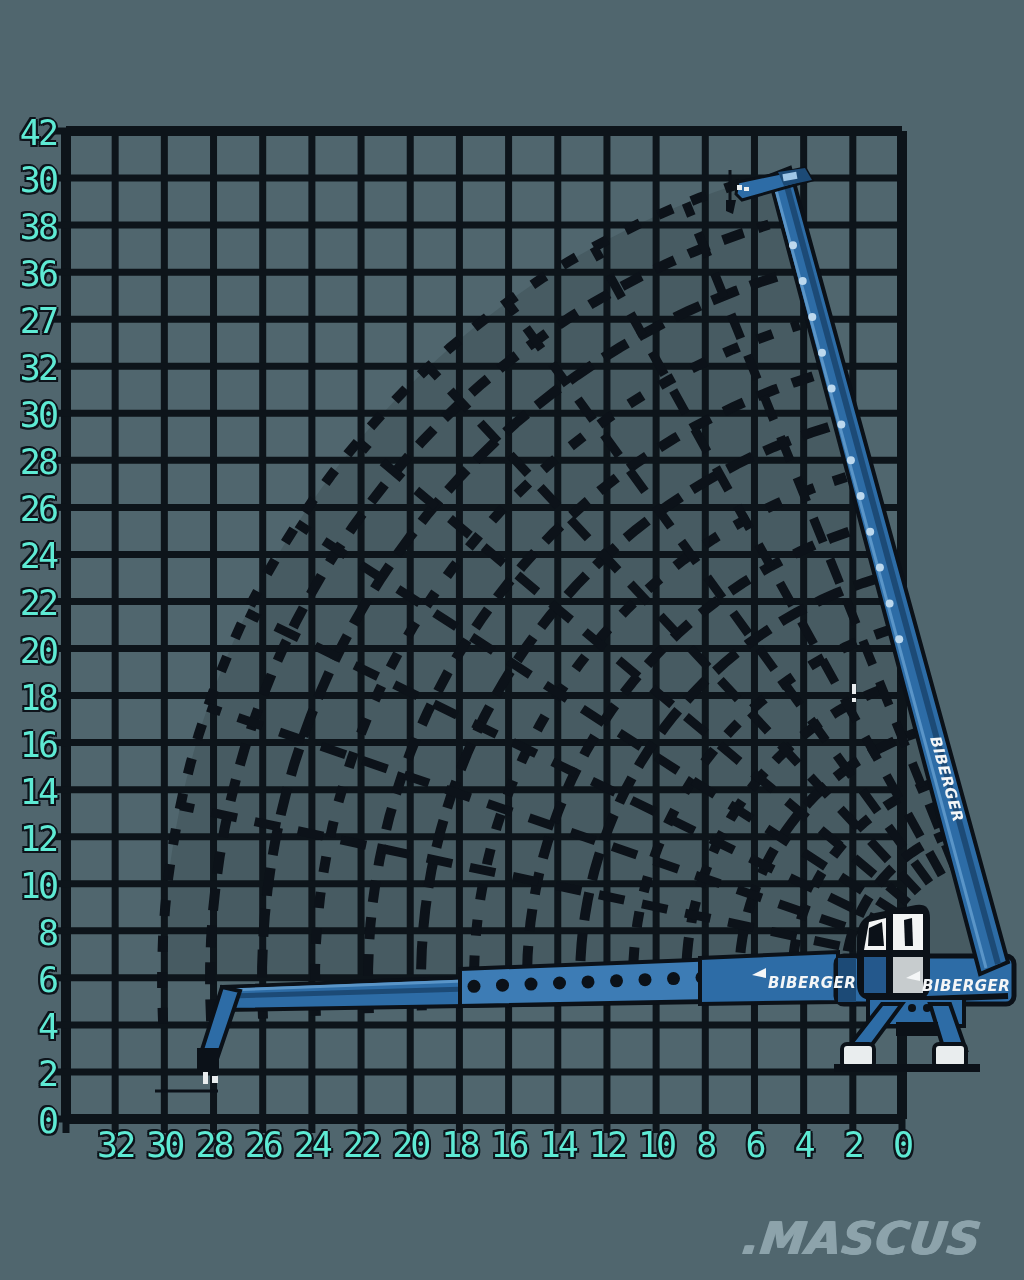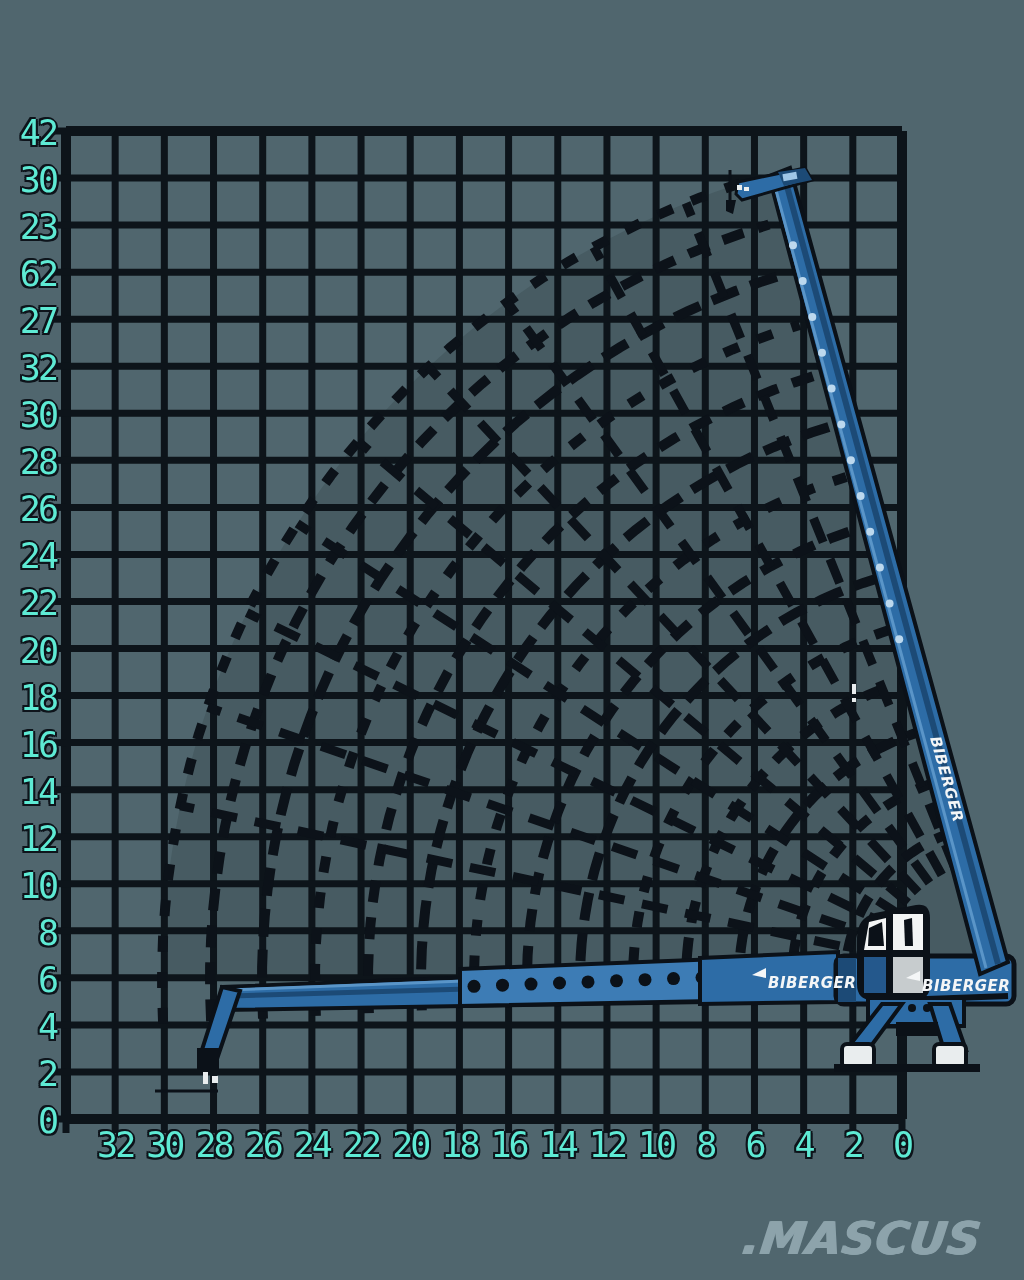--- a/index.html
+++ b/index.html
@@ -242,22 +242,22 @@
         <polygon points="906,978 920,971 920,981" fill="#f4f6f7"></polygon>
         <text x="922" y="991" font-size="15" letter-spacing="0.5">BIBERGER</text>
         <text x="930" y="738" font-size="15" letter-spacing="0.5" transform="rotate(74.4 930 738)">BIBERGER</text>
       </g>
     </g>
   </svg>
 
   <div id="y-axis-labels">
       <div class="axis-label y-label" style="left: 2px; top: 116px;">42</div>
       <div class="axis-label y-label" style="left: 2px; top: 163.048px;">30</div>
-      <div class="axis-label y-label" style="left: 2px; top: 210.095px;">23</div>
-      <div class="axis-label y-label" style="left: 2px; top: 257.143px;">62</div>
+      <div class="axis-label y-label" style="left: 2px; top: 210.095px;">38</div>
+      <div class="axis-label y-label" style="left: 2px; top: 257.143px;">36</div>
       <div class="axis-label y-label" style="left: 2px; top: 304.19px;">27</div>
       <div class="axis-label y-label" style="left: 2px; top: 351.238px;">32</div>
       <div class="axis-label y-label" style="left: 2px; top: 398.286px;">30</div>
       <div class="axis-label y-label" style="left: 2px; top: 445.333px;">28</div>
       <div class="axis-label y-label" style="left: 2px; top: 492.381px;">26</div>
       <div class="axis-label y-label" style="left: 2px; top: 539.429px;">24</div>
       <div class="axis-label y-label" style="left: 2px; top: 586.476px;">22</div>
       <div class="axis-label y-label" style="left: 2px; top: 633.524px;">20</div>
       <div class="axis-label y-label" style="left: 2px; top: 680.571px;">18</div>
       <div class="axis-label y-label" style="left: 2px; top: 727.619px;">16</div>

